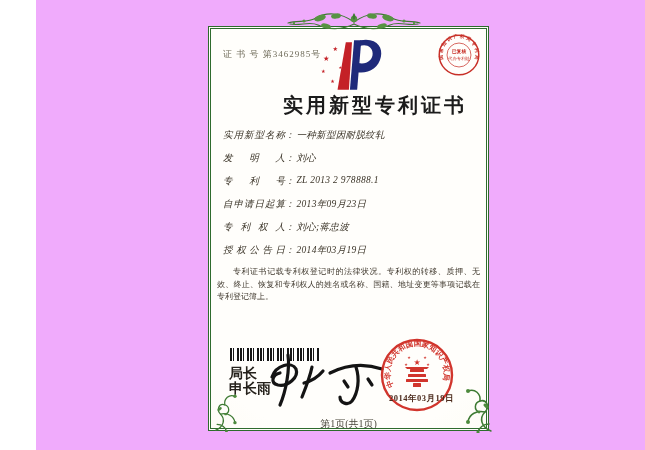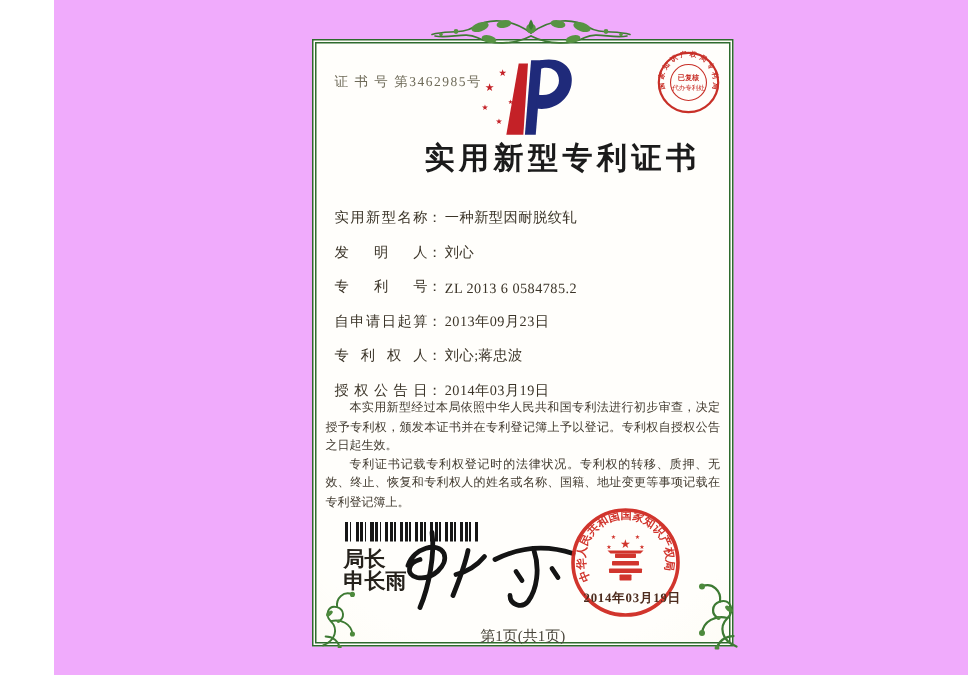--- a/index.html
+++ b/index.html
@@ -17,21 +17,21 @@
            color:#6e6a58;letter-spacing:1px;z-index:2;}
 
   .logo{position:absolute;left:284px;top:36px;width:64px;height:58px;z-index:2;}
 
   .stamp{position:absolute;left:398px;top:30px;width:50px;height:50px;z-index:3;}
 
   .title{position:absolute;left:172px;top:92px;width:334px;text-align:center;
          font-size:20px;font-weight:700;letter-spacing:3px;color:#1b1b1b;z-index:2;}
 
   .fields{position:absolute;left:187px;top:129px;width:256px;z-index:2;}
-  .field{height:23px;display:flex;align-items:flex-end;font-size:9.5px;color:#3b3428;}
+  .field{height:23px;display:flex;align-items:flex-start;font-size:9.5px;color:#3b3428;font-style:italic;}
   .field .f-label{display:inline-block;width:62px;text-align:justify;text-align-last:justify;}
   .field .f-colon{margin:0 2px 0 0;}
   .field .f-value{letter-spacing:0.3px;}
 
   .cert-body{position:absolute;left:181px;top:266px;width:263px;z-index:2;
              font-size:8px;line-height:12.5px;color:#40392e;text-align:justify;}
   .cert-body p{margin:0;text-indent:2em;}
 
   .barcode{position:absolute;left:194px;top:348px;width:90px;height:13px;z-index:2;
            background:repeating-linear-gradient(90deg,
@@ -120,41 +120,40 @@
         <span class="f-value">一种新型因耐脱纹轧</span>
     </div>
     <div class="field">
       <span class="f-label">发明人</span>
         <span class="f-colon">：</span>
         <span class="f-value">刘心</span>
     </div>
     <div class="field">
       <span class="f-label">专利号</span>
         <span class="f-colon">：</span>
-        <span class="f-value">ZL 2013 6 0584785.2</span>
+        <span class="f-value">ZL 2013 2 978888.1</span>
     </div>
     <div class="field">
       <span class="f-label">自申请日起算</span>
         <span class="f-colon">：</span>
         <span class="f-value">2013年09月23日</span>
     </div>
     <div class="field">
       <span class="f-label">专利权人</span>
         <span class="f-colon">：</span>
         <span class="f-value">刘心;蒋忠波</span>
     </div>
     <div class="field">
       <span class="f-label">授权公告日</span>
         <span class="f-colon">：</span>
         <span class="f-value">2014年03月19日</span>
     </div>
   </div>
 
   <div class="cert-body">
-    <p>本实用新型经过本局依照中华人民共和国专利法进行初步审查，决定授予专利权，颁发本证书并在专利登记簿上予以登记。专利权自授权公告之日起生效。</p>
     <p>专利证书记载专利权登记时的法律状况。专利权的转移、质押、无效、终止、恢复和专利权人的姓名或名称、国籍、地址变更等事项记载在专利登记簿上。</p>
   </div>
 
   <div class="barcode"></div>
 
   <div class="signer">
     <div>局长</div>
     <div>申长雨</div>
   </div>
 

